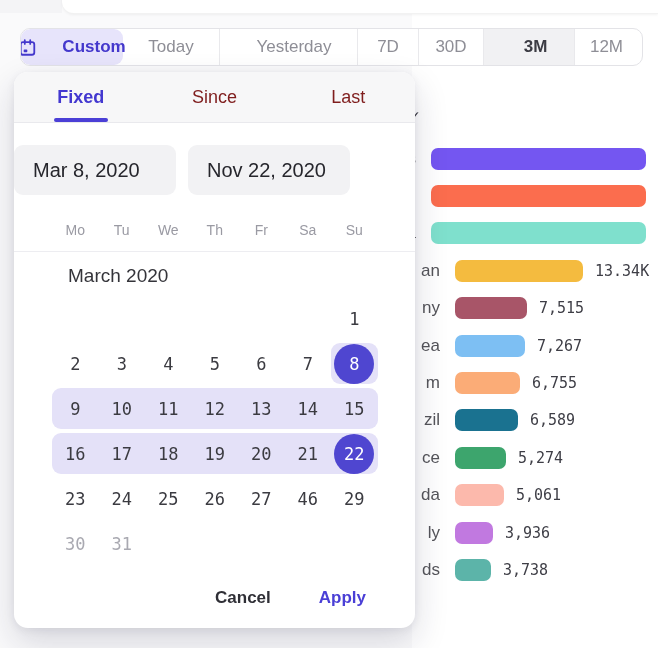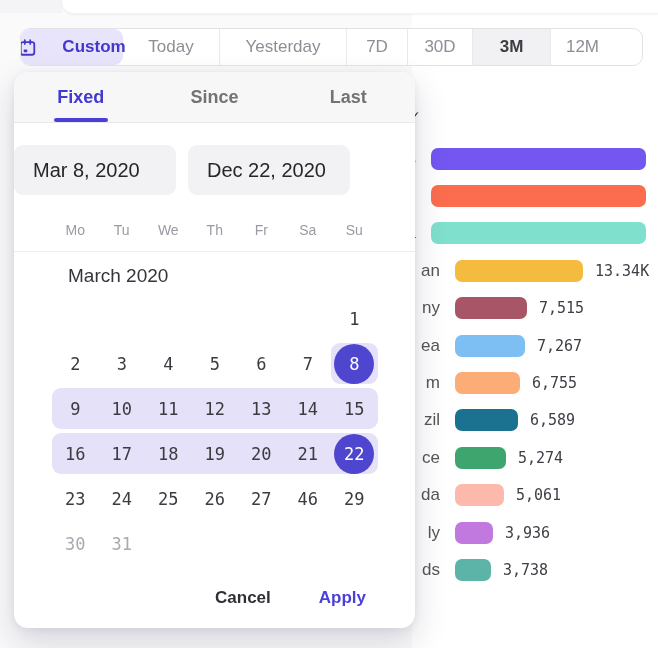--- a/index.html
+++ b/index.html
@@ -28,21 +28,21 @@
   .seg.active{background:#f1f1f3;color:#3c3c44;font-weight:600;}
   .seg .cal-ic{display:flex;align-items:center;}
 
   
   .popover{position:absolute;left:14px;top:72px;width:401px;height:556px;background:#ffffff;
     border-radius:14px;box-shadow:0 14px 34px rgba(25,25,60,0.16),0 2px 8px rgba(25,25,60,0.07);
     z-index:6;}
   .pop-tabs{position:relative;height:50px;background:#f7f7f8;border-bottom:1px solid #e9e9ed;
     border-radius:14px 14px 0 0;display:flex;}
   .pop-tab{flex:1;display:flex;align-items:center;justify-content:center;
-    font-size:18px;color:#737373;font-weight:700;cursor:pointer;position:relative;}
+    font-size:18px;color:#7f1d1d;font-weight:400;cursor:pointer;position:relative;}
   .pop-tab.active{color:#4338d0;font-weight:700;text-align:center;}
   .tab-underline{position:absolute;bottom:0;left:50%;transform:translateX(-50%);
     width:54px;height:4px;border-radius:3px;background:#4b3fd6;}
 
   .date-inputs{position:absolute;left:0;top:73px;width:100%;display:flex;gap:12px;box-sizing:border-box;}
   .date-input{width:162px;height:50px;background:#f2f2f4;border-radius:9px;display:flex;align-items:center;
     padding-left:19px;box-sizing:border-box;font-size:20px;color:#26262c;cursor:text;}
 
   .weekday-row{position:absolute;left:38px;top:150px;width:326px;display:flex;}
   .weekday{width:46.5px;text-align:center;font-size:14px;color:#9a9aa3;}
@@ -151,24 +151,24 @@
       <svg width="19" height="19" viewBox="0 0 21 21" fill="none">
         <rect x="3" y="4.5" width="15" height="14" rx="2.6" stroke="#4438cc" stroke-width="2"></rect>
         <path d="M7.5 2.5v4M13.5 2.5v4" stroke="#4438cc" stroke-width="2" stroke-linecap="round"></path>
         <rect x="6.3" y="12.6" width="4" height="3.2" rx="0.8" fill="#4438cc"></rect>
       </svg>
     </span>
     <span>Custom</span>
   </div>
 
 <div class="seg" style="width: 96px;">Today</div>
-    <div class="seg" style="width: 126px;">Yesterday</div>
+    <div class="seg" style="width: 126px; margin-left: 11px;">Yesterday</div>
     <div class="seg" style="width: 60px;">7D</div>
     <div class="seg" style="width: 64px;">30D</div>
-    <div class="seg active" style="width: 77px;">3M</div>
+    <div class="seg active" style="width: 77px; padding-left: 13px;">3M</div>
     <div class="seg" style="width: 63px;">12M</div>
   </div>
 
 <div class="popover">
   <div class="pop-tabs">
     <div class="pop-tab active">
       <span>Fixed</span>
       <span class="tab-underline"></span>
     </div>
     <div class="pop-tab">
@@ -177,21 +177,21 @@
     <div class="pop-tab">
       <span>Last</span>
     </div>
   </div>
 
   <div class="date-inputs">
     <div class="date-input">
       <span>Mar 8, 2020</span>
     </div>
     <div class="date-input">
-      <span>Dec 22, 2020</span>
+      <span>Nov 22, 2020</span>
     </div>
   </div>
 
   <div class="weekday-row" id="weekday-row">
       <div class="weekday">Mo</div>
       <div class="weekday">Tu</div>
       <div class="weekday">We</div>
       <div class="weekday">Th</div>
       <div class="weekday">Fr</div>
       <div class="weekday">Sa</div>

